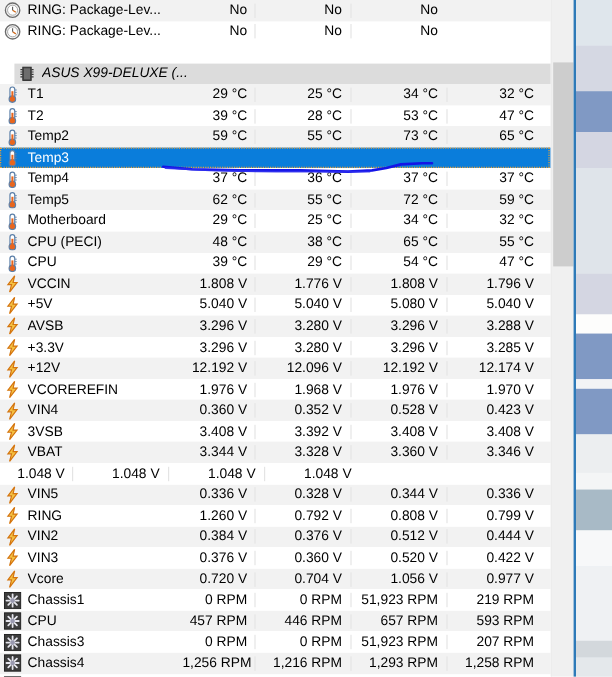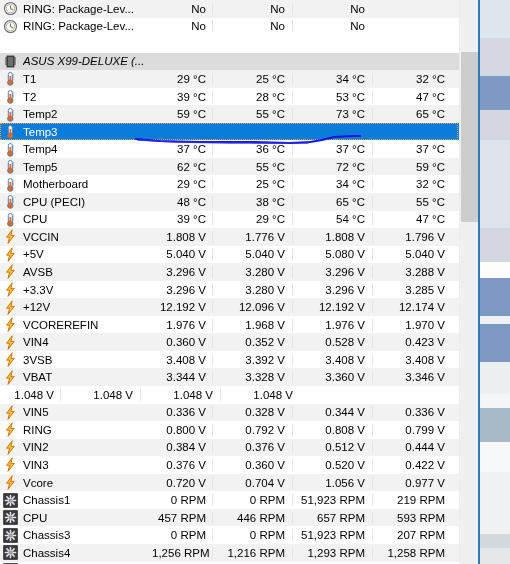--- a/index.html
+++ b/index.html
@@ -29,21 +29,21 @@
     height: 17.55px;
     display: flex;
     align-items: center;
     font-size: 11.5px;
     color: #000000;
     white-space: nowrap;
   }
   .row.alt  { background: #f2f2f2; }
   .row.plain{ background: #ffffff; }
   .row.blank{ background: #ffffff; }
-  .row.group{ background: #dcdcdc; }
+  .row.group{ background: #dcdcdc; margin-left: 12px; }
   .row.sel  { background: #0a7ddb; color:#ffffff; }
   .row.sel .cell { border-left-color: #3e9ae6; margin-top: 29px; }
   .row.sel .lbl { color:#ffffff; }
 
   .lblcell {
     width: 152px;
     min-width: 152px;
     display: flex;
     align-items: center;
     padding-left: 3px;
@@ -526,21 +526,21 @@
       </div>
       <div class="row plain">
         <div class="lblcell">
           <span class="ico">
             <svg width="15" height="15" viewBox="0 0 15 15">
               <path d="M9.2 0.8 L3.6 8.2 L6.6 8.2 L5.0 14.4 L11.2 6.4 L7.9 6.4 Z" fill="#f5c242" stroke="#d4740f" stroke-width="1"></path>
             </svg>
           </span>
           <span class="lbl">RING</span>
         </div>
-        <div class="cell c1">0.800 V</div>
+        <div class="cell c1">1.260 V</div>
         <div class="cell">0.792 V</div>
         <div class="cell">0.808 V</div>
         <div class="cell">0.799 V</div>
       </div>
       <div class="row alt">
         <div class="lblcell">
           <span class="ico">
             <svg width="15" height="15" viewBox="0 0 15 15">
               <path d="M9.2 0.8 L3.6 8.2 L6.6 8.2 L5.0 14.4 L11.2 6.4 L7.9 6.4 Z" fill="#f5c242" stroke="#d4740f" stroke-width="1"></path>
             </svg>

